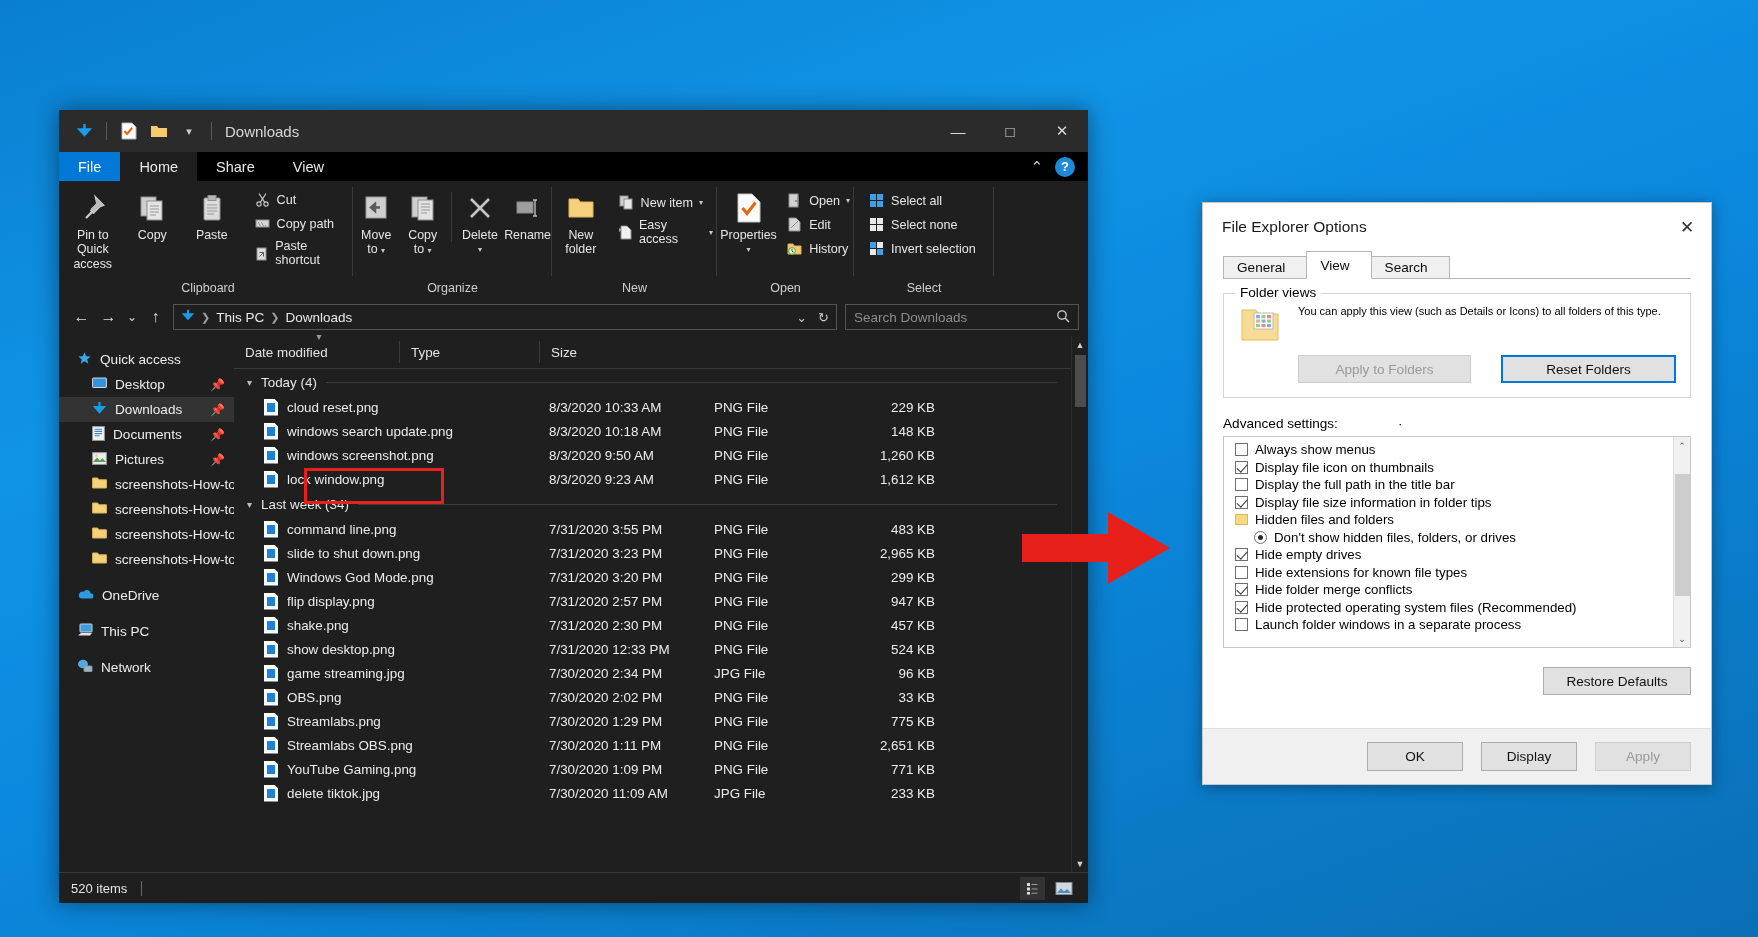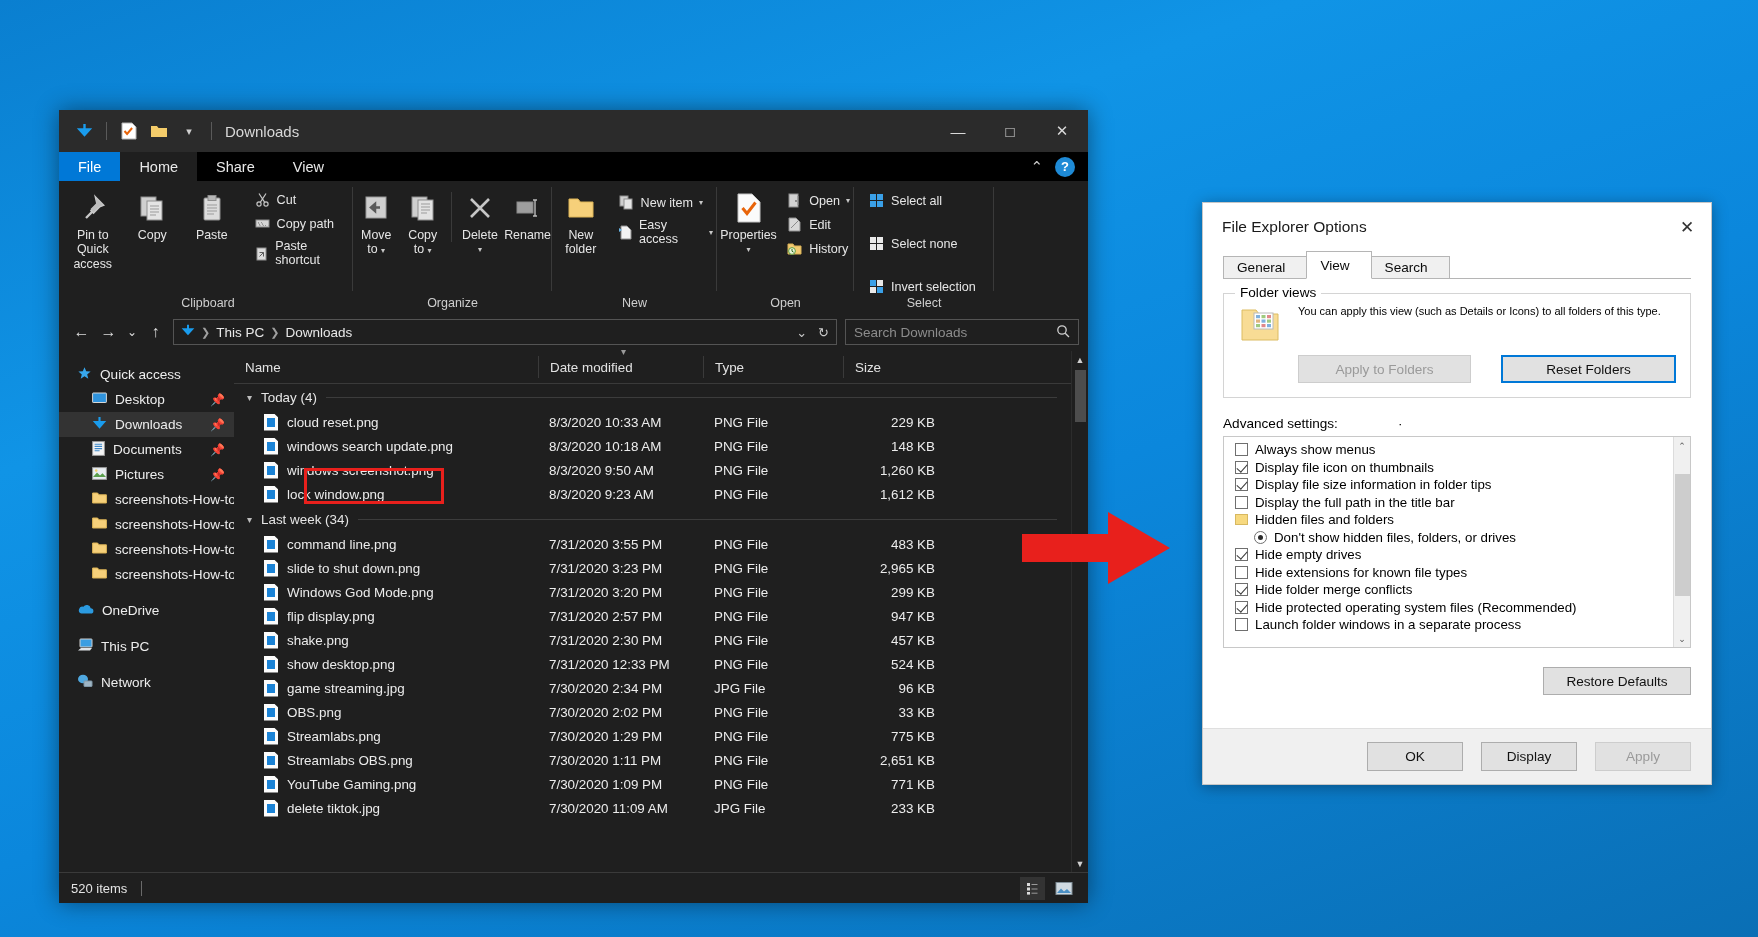--- a/index.html
+++ b/index.html
@@ -413,21 +413,21 @@
             </span>
             <span>History</span>
           </div>
         </div>
       </div>
       <div class="glabel">Open</div>
     </div>
 
     <div class="rgroup" style="width:140px">
       <div class="gbody">
-        <div class="smallcol" style="margin-left:10px;padding-top:2px;gap:24px">
+        <div class="smallcol" style="margin-left:10px;padding-top:2px;gap:5px">
           <div class="smallbtn">
             <span class="gl">
               <svg width="15" height="15" viewBox="0 0 15 15">
                   <rect x="1" y="1" width="6" height="6" fill="#3aa0e8"></rect>
                   <rect x="8" y="1" width="6" height="6" fill="#3aa0e8"></rect>
                   <rect x="1" y="8" width="6" height="6" fill="#3aa0e8"></rect>
                   <rect x="8" y="8" width="6" height="6" fill="#3aa0e8"></rect>
                 </svg>
             </span>
             <span>Select all</span>
@@ -600,23 +600,20 @@
               <ellipse cx="6" cy="5" rx="5" ry="4.3" fill="#4fa8e0"></ellipse>
               <rect x="7" y="7" width="8" height="5.5" rx="0.6" fill="#9fb5c4" stroke="#7e96a6"></rect>
             </svg>
         </span>
         <span>Network</span>
       </div>
     </div>
 
     <div class="listpane">
       <div class="colhdr">
-        <div style="width:304px">
-          <span>Name</span>
-        </div>
         <div style="width:165px">
           <span class="sortmark">▾</span>
           <span>Date modified</span>
         </div>
         <div style="width:140px">
           <span>Type</span>
         </div>
         <div style="width:120px">
           <span>Size</span>
         </div>
@@ -869,26 +866,26 @@
       <div class="advinner" id="advinner">
           <div class="advrow">
             <span class="cbx"></span>
             <span>Always show menus</span>
           </div>
           <div class="advrow">
             <span class="cbx on"></span>
             <span>Display file icon on thumbnails</span>
           </div>
           <div class="advrow">
+            <span class="cbx"></span>
+            <span>Display the full path in the title bar</span>
+          </div>
+          <div class="advrow">
             <span class="cbx on"></span>
             <span>Display file size information in folder tips</span>
-          </div>
-          <div class="advrow">
-            <span class="cbx"></span>
-            <span>Display the full path in the title bar</span>
           </div>
           <div class="advrow">
             <span class="minifolder"></span>
             <span>Hidden files and folders</span>
           </div>
           <div class="advrow l2">
             <span class="rdo on"></span>
             <span>Don't show hidden files, folders, or drives</span>
           </div>
           <div class="advrow">

